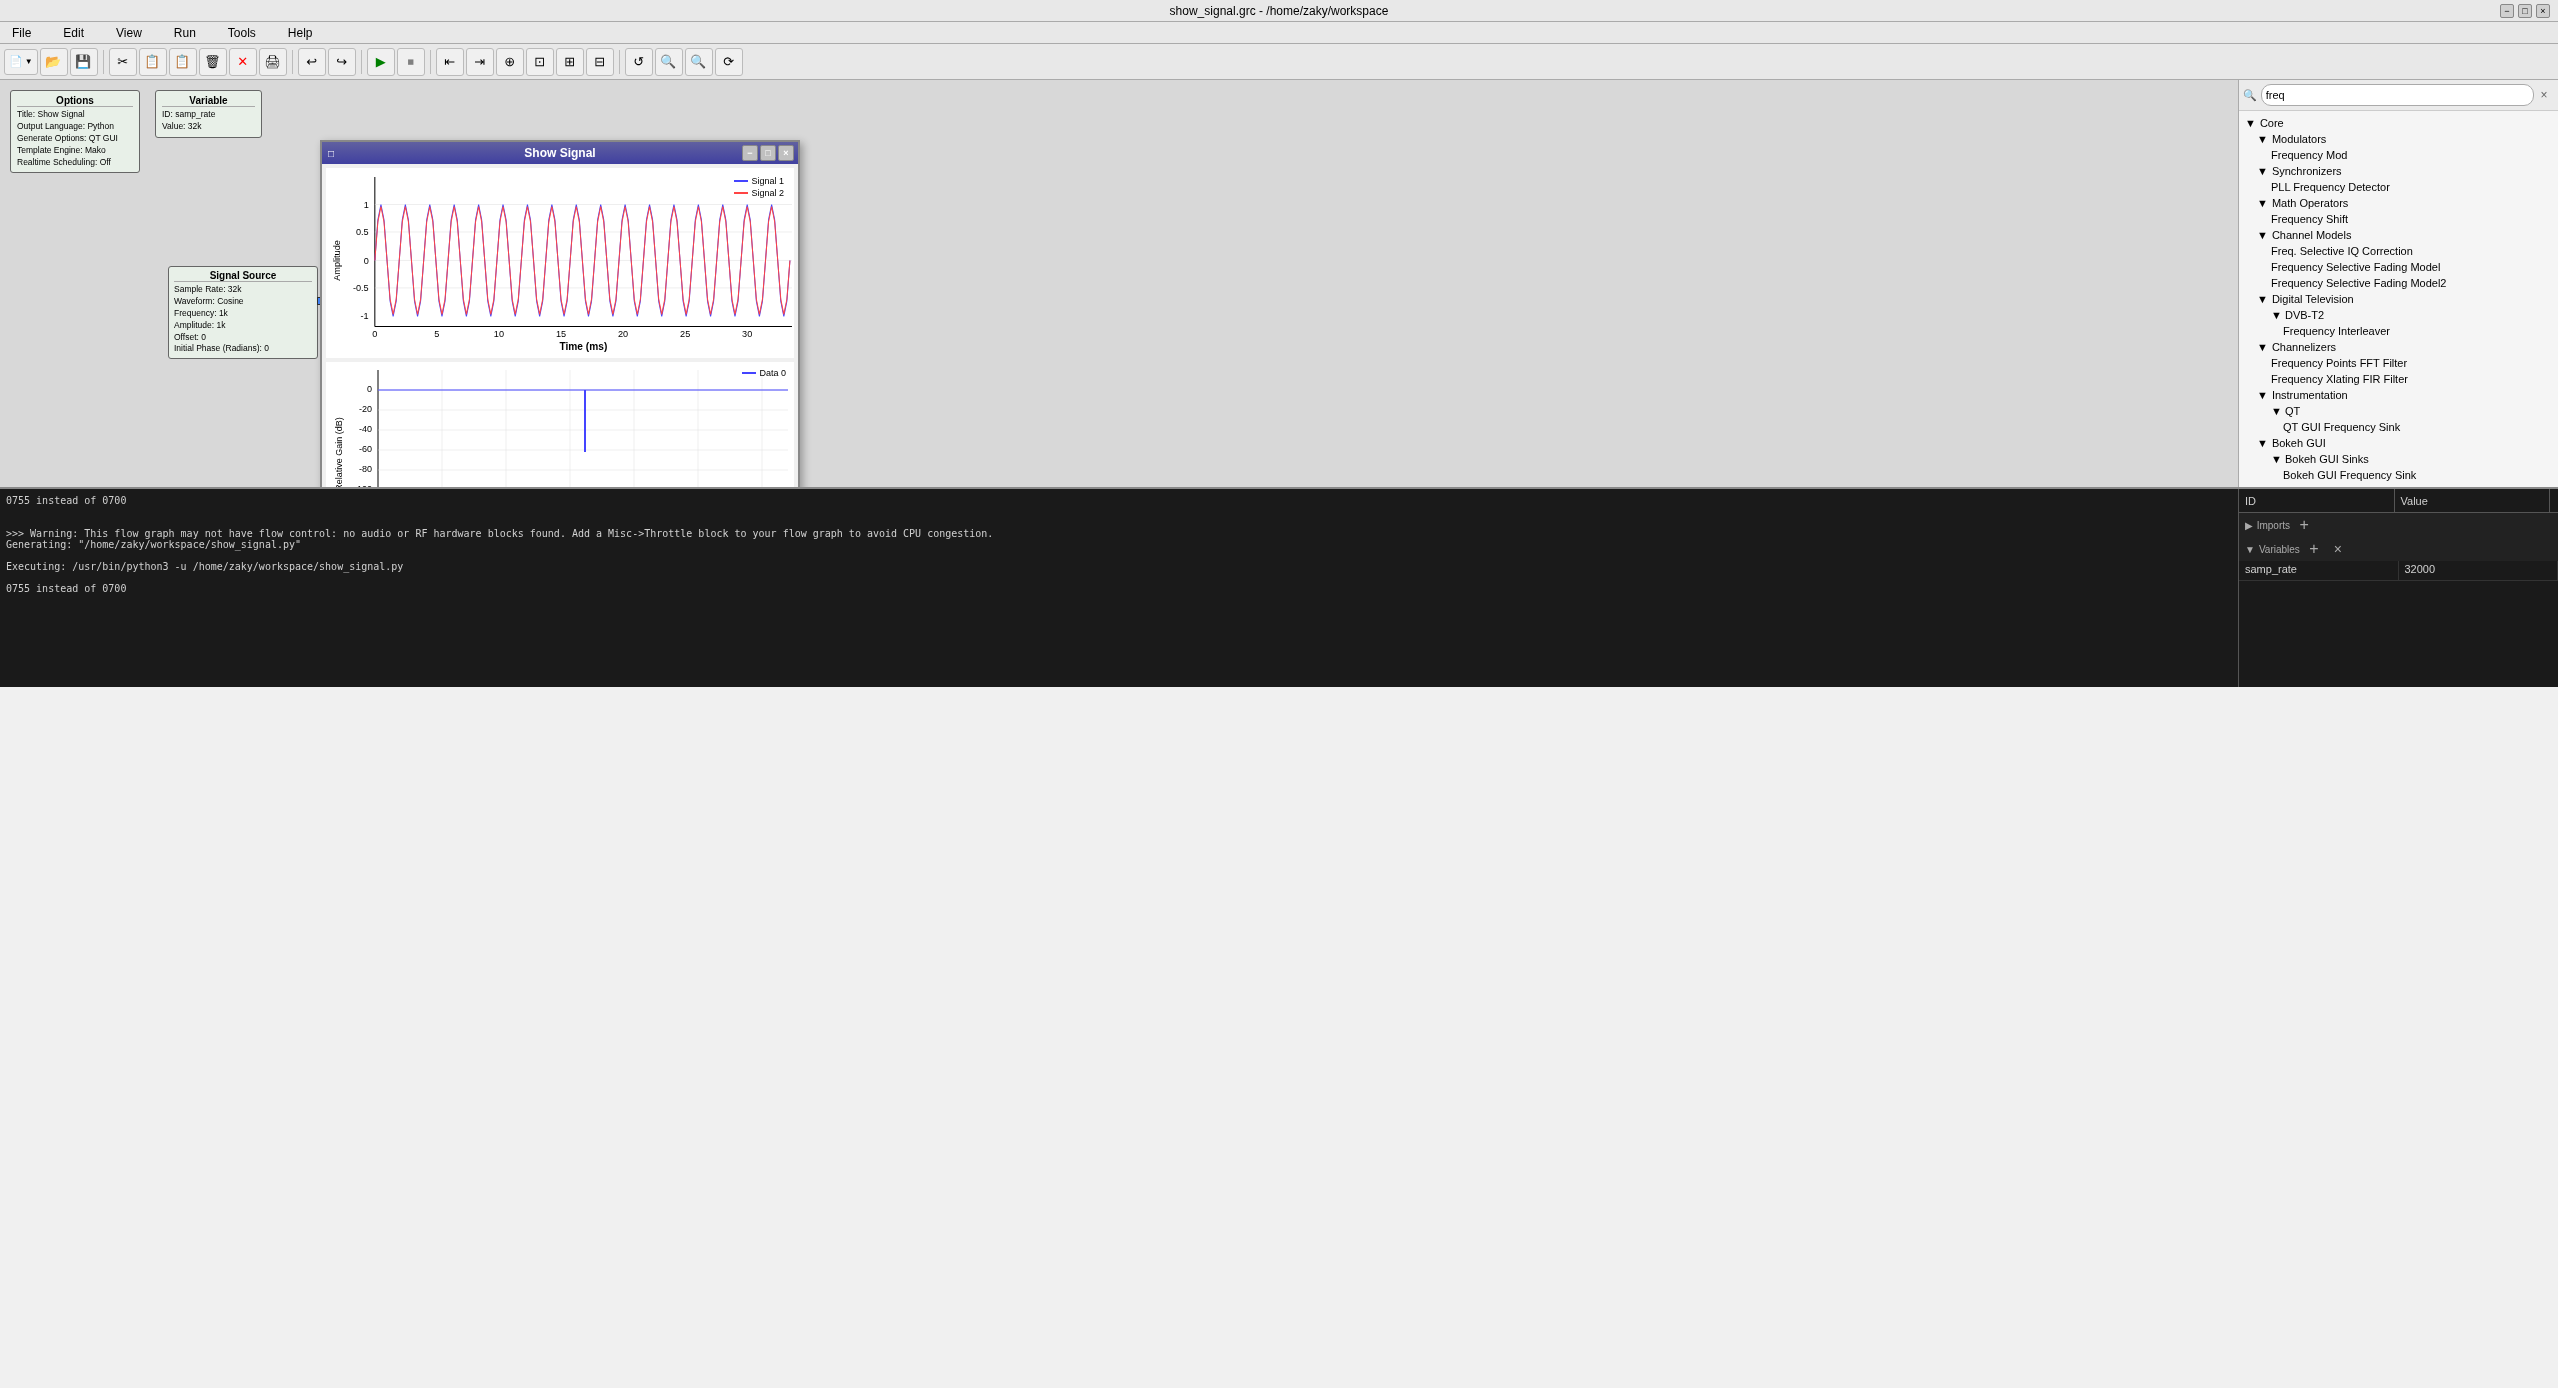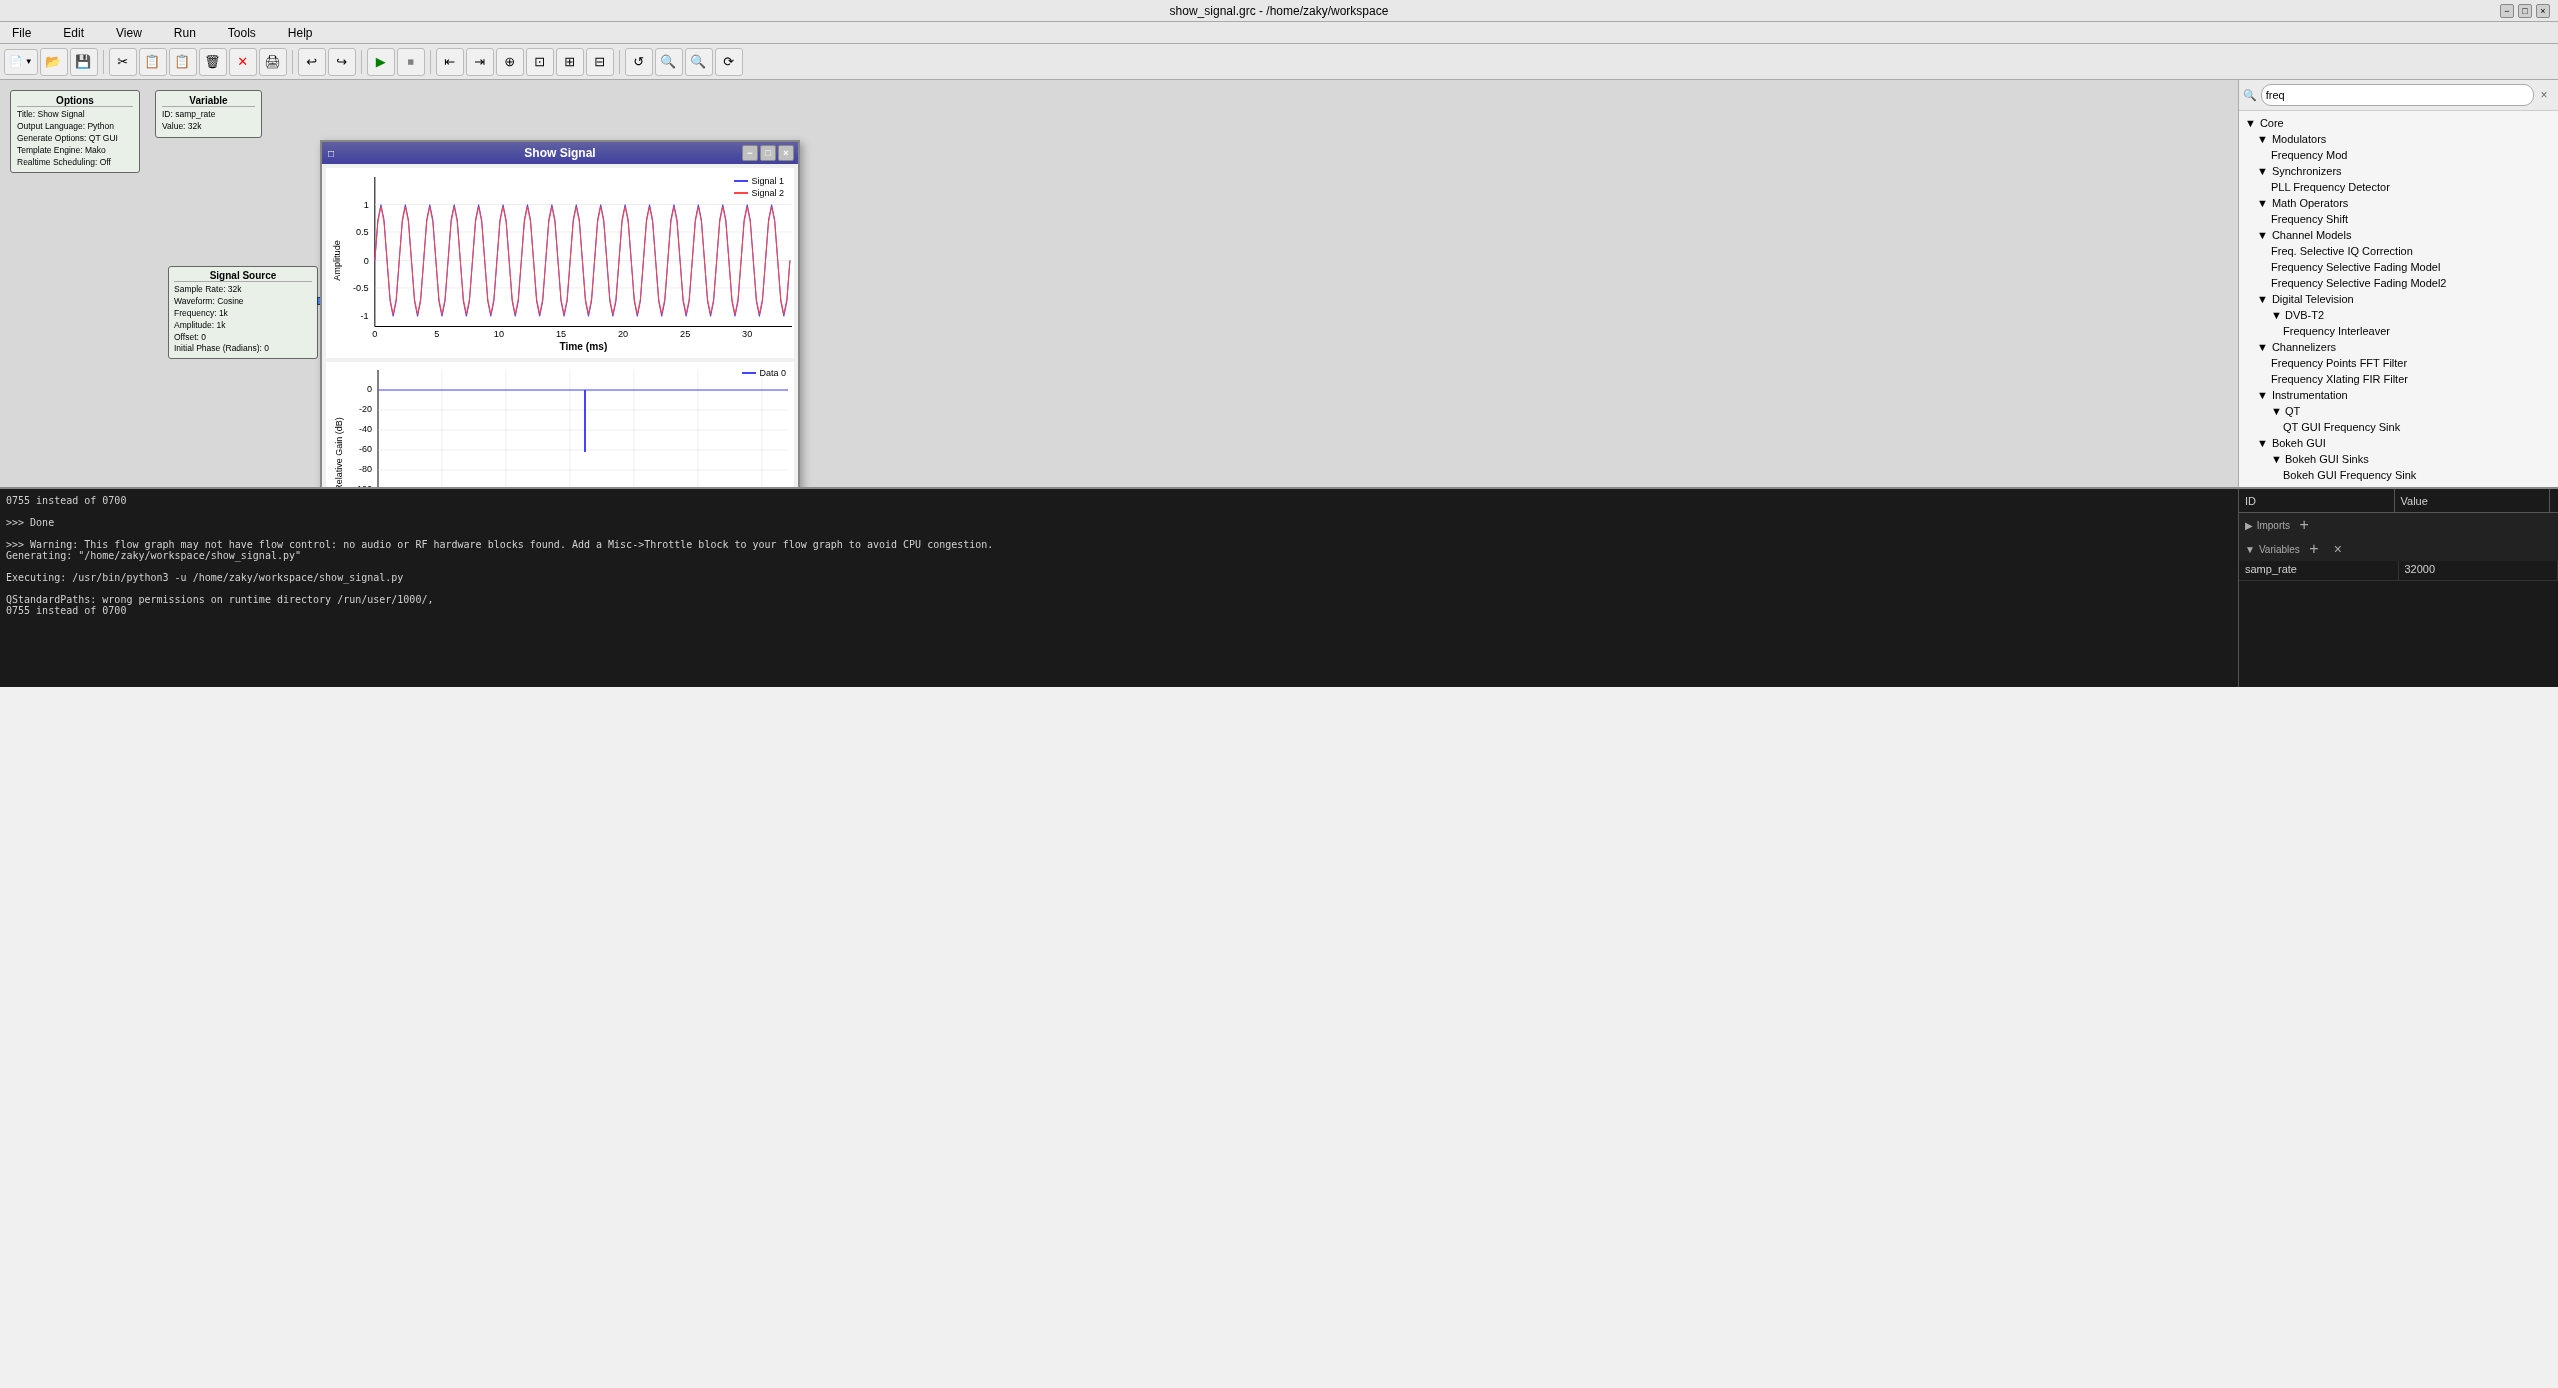--- a/index.html
+++ b/index.html
@@ -655,28 +655,26 @@
       <div class="tree-subitem">Bokeh GUI Frequency Sink</div>
     </div>
   </div>
 
 </div>
 
 <div id="bottom-panel">
   <div id="console-area">
     <div>0755 instead of 0700</div>
     <div>&nbsp;</div>
-    <div>&gt;&gt;&gt; Done</div>
     <div>&nbsp;</div>
     <div>&gt;&gt;&gt; Warning: This flow graph may not have flow control: no audio or RF hardware blocks found. Add a Misc-&gt;Throttle block to your flow graph to avoid CPU congestion.</div>
     <div>Generating: "/home/zaky/workspace/show_signal.py"</div>
     <div>&nbsp;</div>
     <div>Executing: /usr/bin/python3 -u /home/zaky/workspace/show_signal.py</div>
     <div>&nbsp;</div>
-    <div>QStandardPaths: wrong permissions on runtime directory /run/user/1000/,</div>
     <div>0755 instead of 0700</div>
   </div>
   <div id="properties-panel">
     <div id="props-header">
       <div class="props-col">ID</div>
       <div class="props-col">Value</div>
       <div style="display:flex;align-items:center;gap:2px;padding:0 4px;">
       </div>
     </div>
     <div class="props-section">

